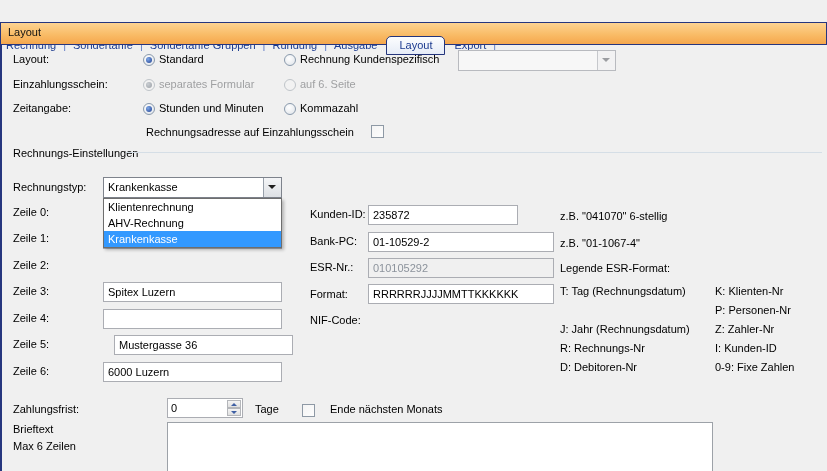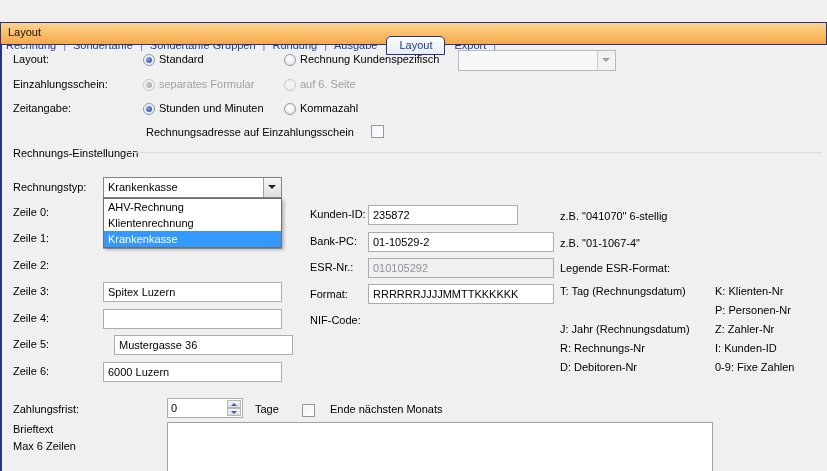--- a/index.html
+++ b/index.html
@@ -163,22 +163,22 @@
 
   <span class="lbl" style="left:13px; top:147px;">Rechnungs-Einstellungen</span>
   <div class="groupline" style="left:126px; top:152px; width:696px;"></div>
 
   <span class="lbl" style="left:13px; top:181px;">Rechnungstyp:</span>
   <div class="combo" style="left:103px; top:177px; width:179px;">
     <span class="val">Krankenkasse</span>
     <span class="btn"></span>
   </div>
   <div class="droplist">
+    <div class="item">Klientenrechnung</div>
     <div class="item">AHV-Rechnung</div>
-    <div class="item">Klientenrechnung</div>
     <div class="item hl">Krankenkasse</div>
   </div>
 
   <span class="lbl" style="left:13px; top:206px;">Zeile 0:</span>
   <input class="tb" style="left: 103px; top: 203px;" value="">
   <span class="lbl" style="left:13px; top:232px;">Zeile 1:</span>
   <input class="tb" style="left: 103px; top: 229px;" value="">
   <span class="lbl" style="left:13px; top:259px;">Zeile 2:</span>
   <span class="lbl" style="left:13px; top:285px;">Zeile 3:</span>
   <input class="tb" style="left: 103px; top: 282px;" value="Spitex Luzern">

